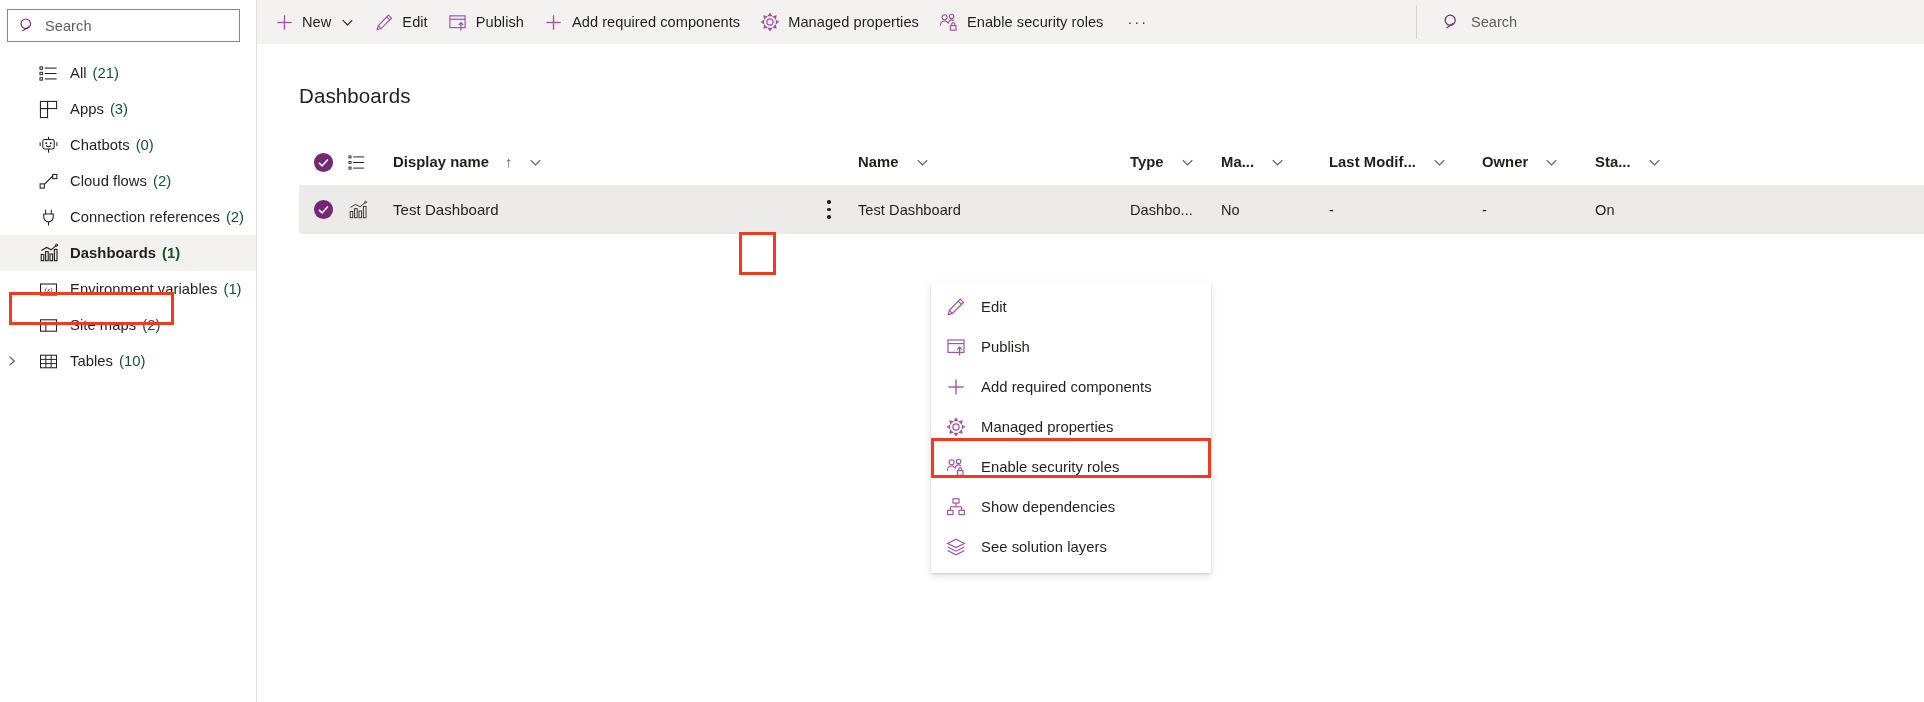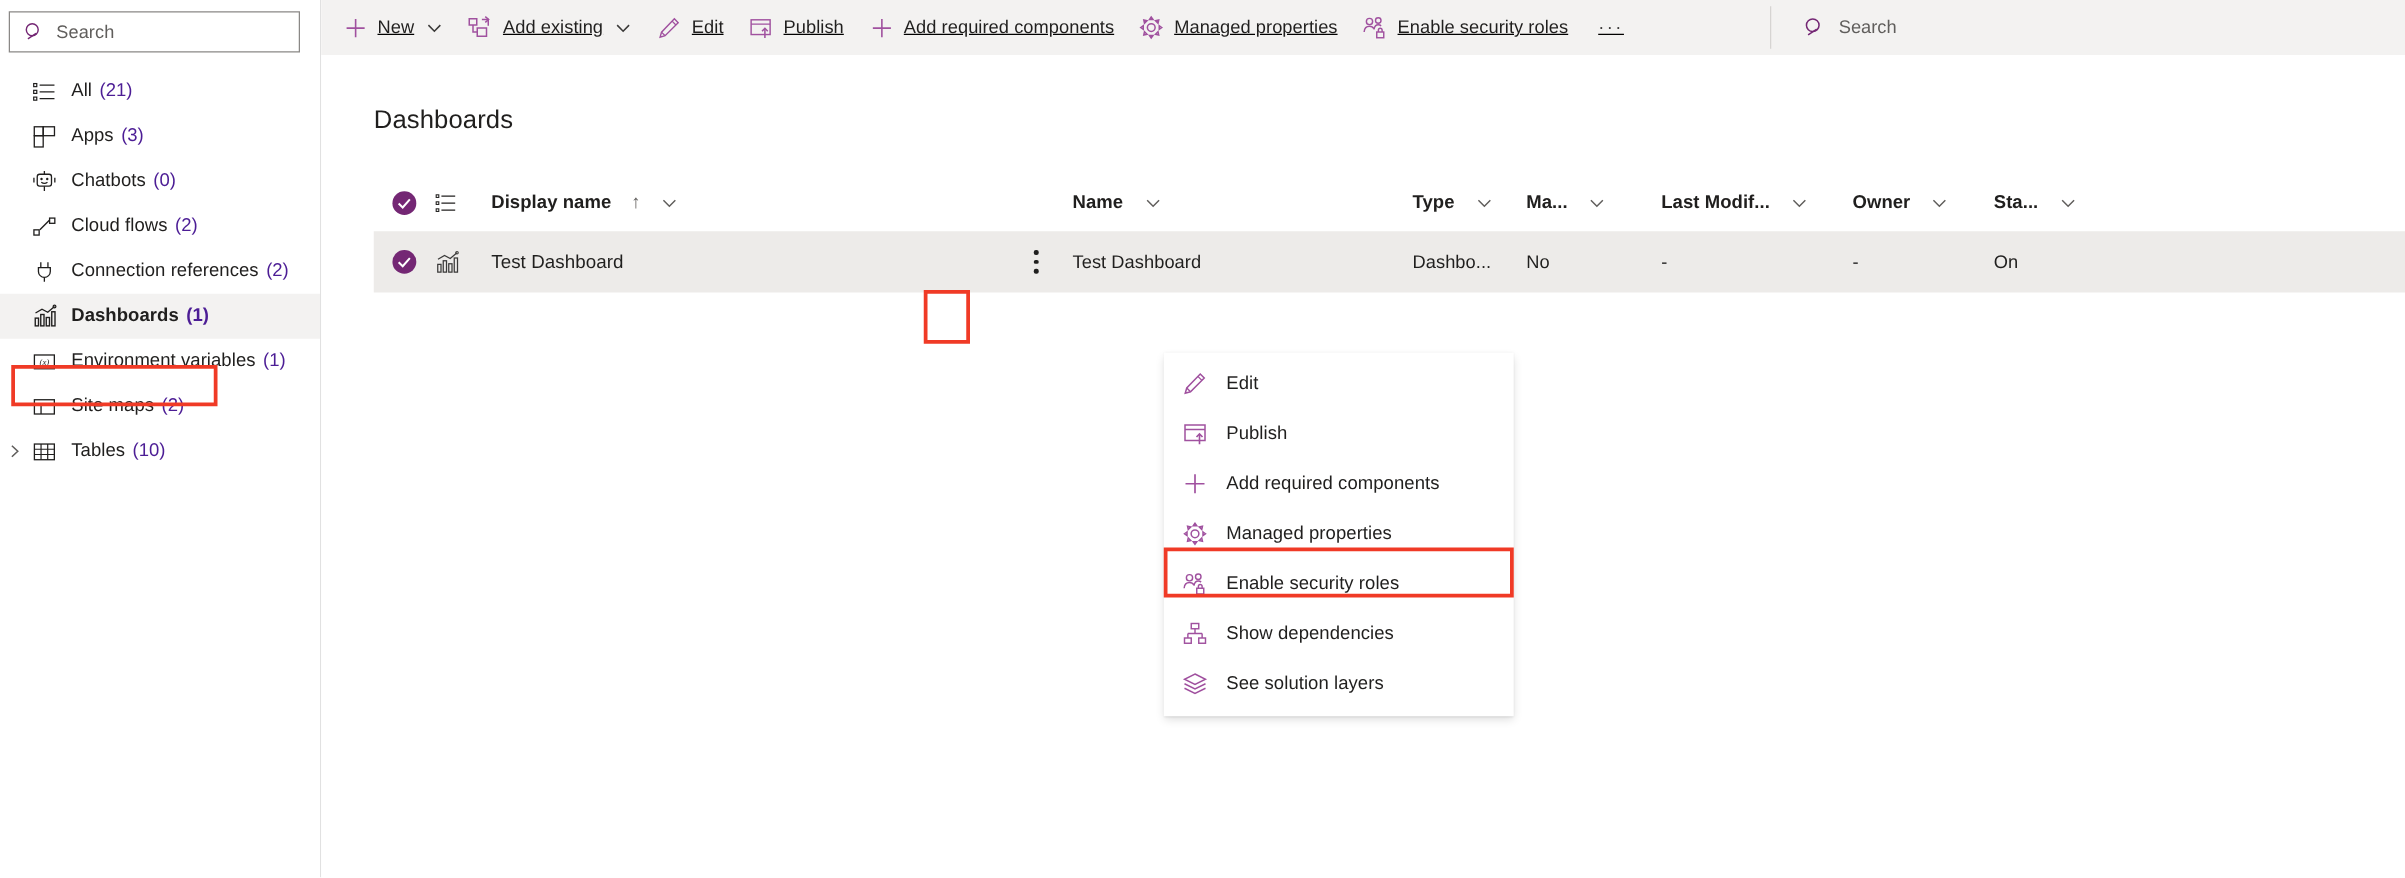--- a/index.html
+++ b/index.html
@@ -30,30 +30,30 @@
   }
   .search-box .sicon { width: 17px; height: 17px; flex: 0 0 17px; margin-right: 9px; }
   .search-box .stext {
     font-size: 14.5px; color: #605e5c; letter-spacing: .1px;
   }
   .nav { margin-top: 13px; }
   .nav-item {
     height: 36px;
     display: flex;
     align-items: center;
-    padding-left: 25px;
+    padding-left: 38px;
     cursor: pointer;
     position: relative;
   }
   .nav-item .nicon { width: 21px; height: 21px; flex: 0 0 21px; margin-right: 11px; display: flex; align-items: center; justify-content: center; }
   .nav-item .nlabel {
     font-size: 14.8px; color: #201f1e; letter-spacing: .05px; white-space: nowrap;
   }
   .nav-item .ncount {
-    font-size: 14.8px; color: #4c1d95; margin-left: 6px; white-space: nowrap;
+    font-size: 14.8px; color: #14532d; margin-left: 6px; white-space: nowrap;
   }
   .nav-item.selected { background: #f3f2f1; }
   .nav-item.selected .nlabel, .nav-item.selected .ncount { font-weight: bold; }
   .nav-item .expander {
     position: absolute; left: 3px; top: 0; bottom: 0;
     width: 18px; display: flex; align-items: center; justify-content: center;
   }
   .redbox {
     position: absolute;
     border: 3px solid #f03a26;
@@ -70,21 +70,20 @@
     align-items: center;
     padding-left: 7px;
     position: relative;
   }
   .cmd {
     height: 40px;
     display: flex; align-items: center;
     padding: 0 10px;
     cursor: pointer;
     white-space: nowrap;
-    text-decoration: underline;
   }
   .cmd .cicon { width: 20px; height: 20px; flex: 0 0 20px; margin-right: 8px; display:flex; align-items:center; justify-content:center;}
   .cmd .clabel { font-size: 14.6px; color: #201f1e; letter-spacing: .05px; }
   .cmd .caret { width: 14px; height: 14px; margin-left: 9px; flex: 0 0 14px; display:flex; align-items:center;justify-content:center;}
   .cmd.ellipsis { padding: 0 14px; }
   .cmd-divider {
     position: absolute;
     left: 1159px; top: 5px;
     width: 1px; height: 34px;
     background: #d6d4d2;
@@ -315,37 +314,20 @@
             </svg>
         </span>
         <span class="clabel">New</span>
         <span class="caret">
           <svg width="13" height="13" viewBox="0 0 12 12">
               <polyline points="1.6,3.8 6,8.3 10.4,3.8" fill="none" stroke="#3b3a39" stroke-width="1.15"></polyline>
             </svg>
         </span>
       </div>
 
-      <div class="cmd">
-        <span class="cicon">
-          <svg width="20" height="20" viewBox="0 0 20 20">
-            <rect x="1.4" y="3" width="6" height="5" fill="none" stroke="#a0519f" stroke-width="1.2"></rect>
-            <rect x="7.8" y="10.4" width="7.4" height="6.6" fill="none" stroke="#a0519f" stroke-width="1.2"></rect>
-            <path d="M4.4 8 L4.4 13.6 L7.6 13.6" fill="none" stroke="#a0519f" stroke-width="1.2"></path>
-            <path d="M11.5 3.6 L16.6 3.6 L16.6 8.6" fill="none" stroke="#a0519f" stroke-width="1.2"></path>
-            <polyline points="14.2,1.3 16.9,3.6 14.2,5.9" fill="none" stroke="#a0519f" stroke-width="1.2"></polyline>
-          </svg>
-        </span>
-        <span class="clabel">Add existing</span>
-        <span class="caret">
-          <svg width="13" height="13" viewBox="0 0 12 12">
-              <polyline points="1.6,3.8 6,8.3 10.4,3.8" fill="none" stroke="#3b3a39" stroke-width="1.15"></polyline>
-            </svg>
-        </span>
-      </div>
 
       <div class="cmd">
         <span class="cicon">
           <svg width="19" height="19" viewBox="0 0 20 20">
             <path d="M14.2 2.2 L17.4 5.4 L6.4 16.4 L2.2 17.6 L3.4 13.4 Z" fill="none" stroke="#a0519f" stroke-width="1.2"></path>
             <line x1="12.3" y1="4.1" x2="15.5" y2="7.3" stroke="#a0519f" stroke-width="1.1"></line>
             <line x1="3.4" y1="13.4" x2="6.4" y2="16.4" stroke="#a0519f" stroke-width="1.1"></line>
           </svg>
         </span>
         <span class="clabel">Edit</span>

